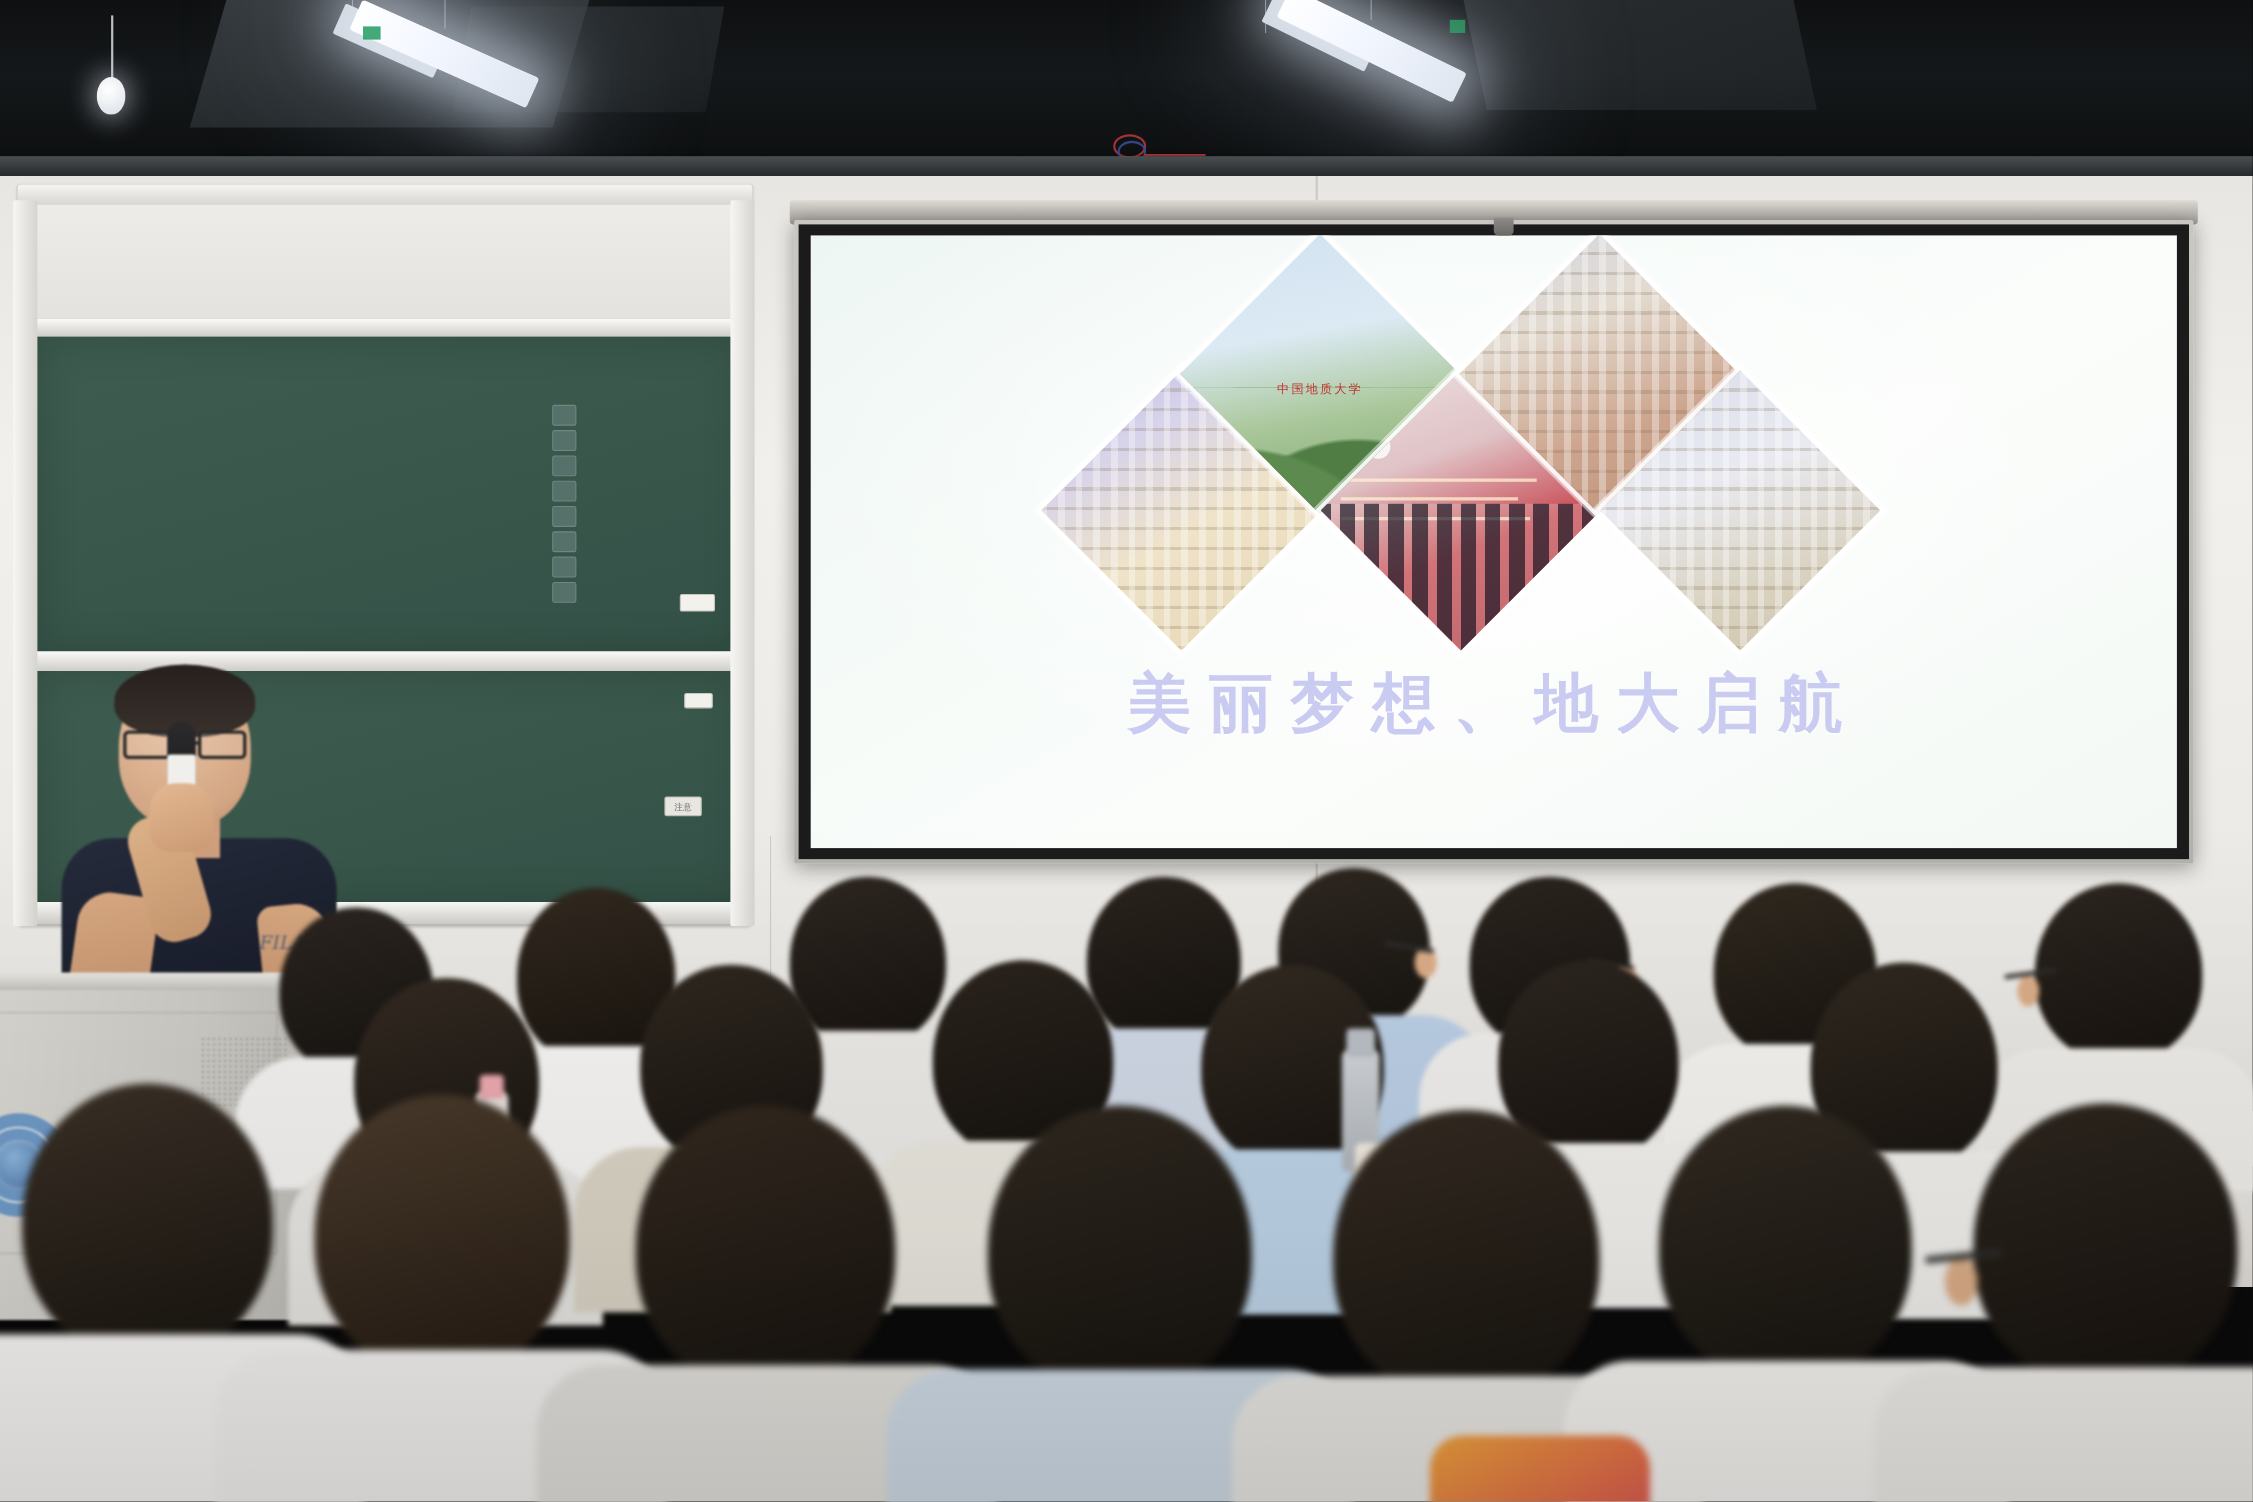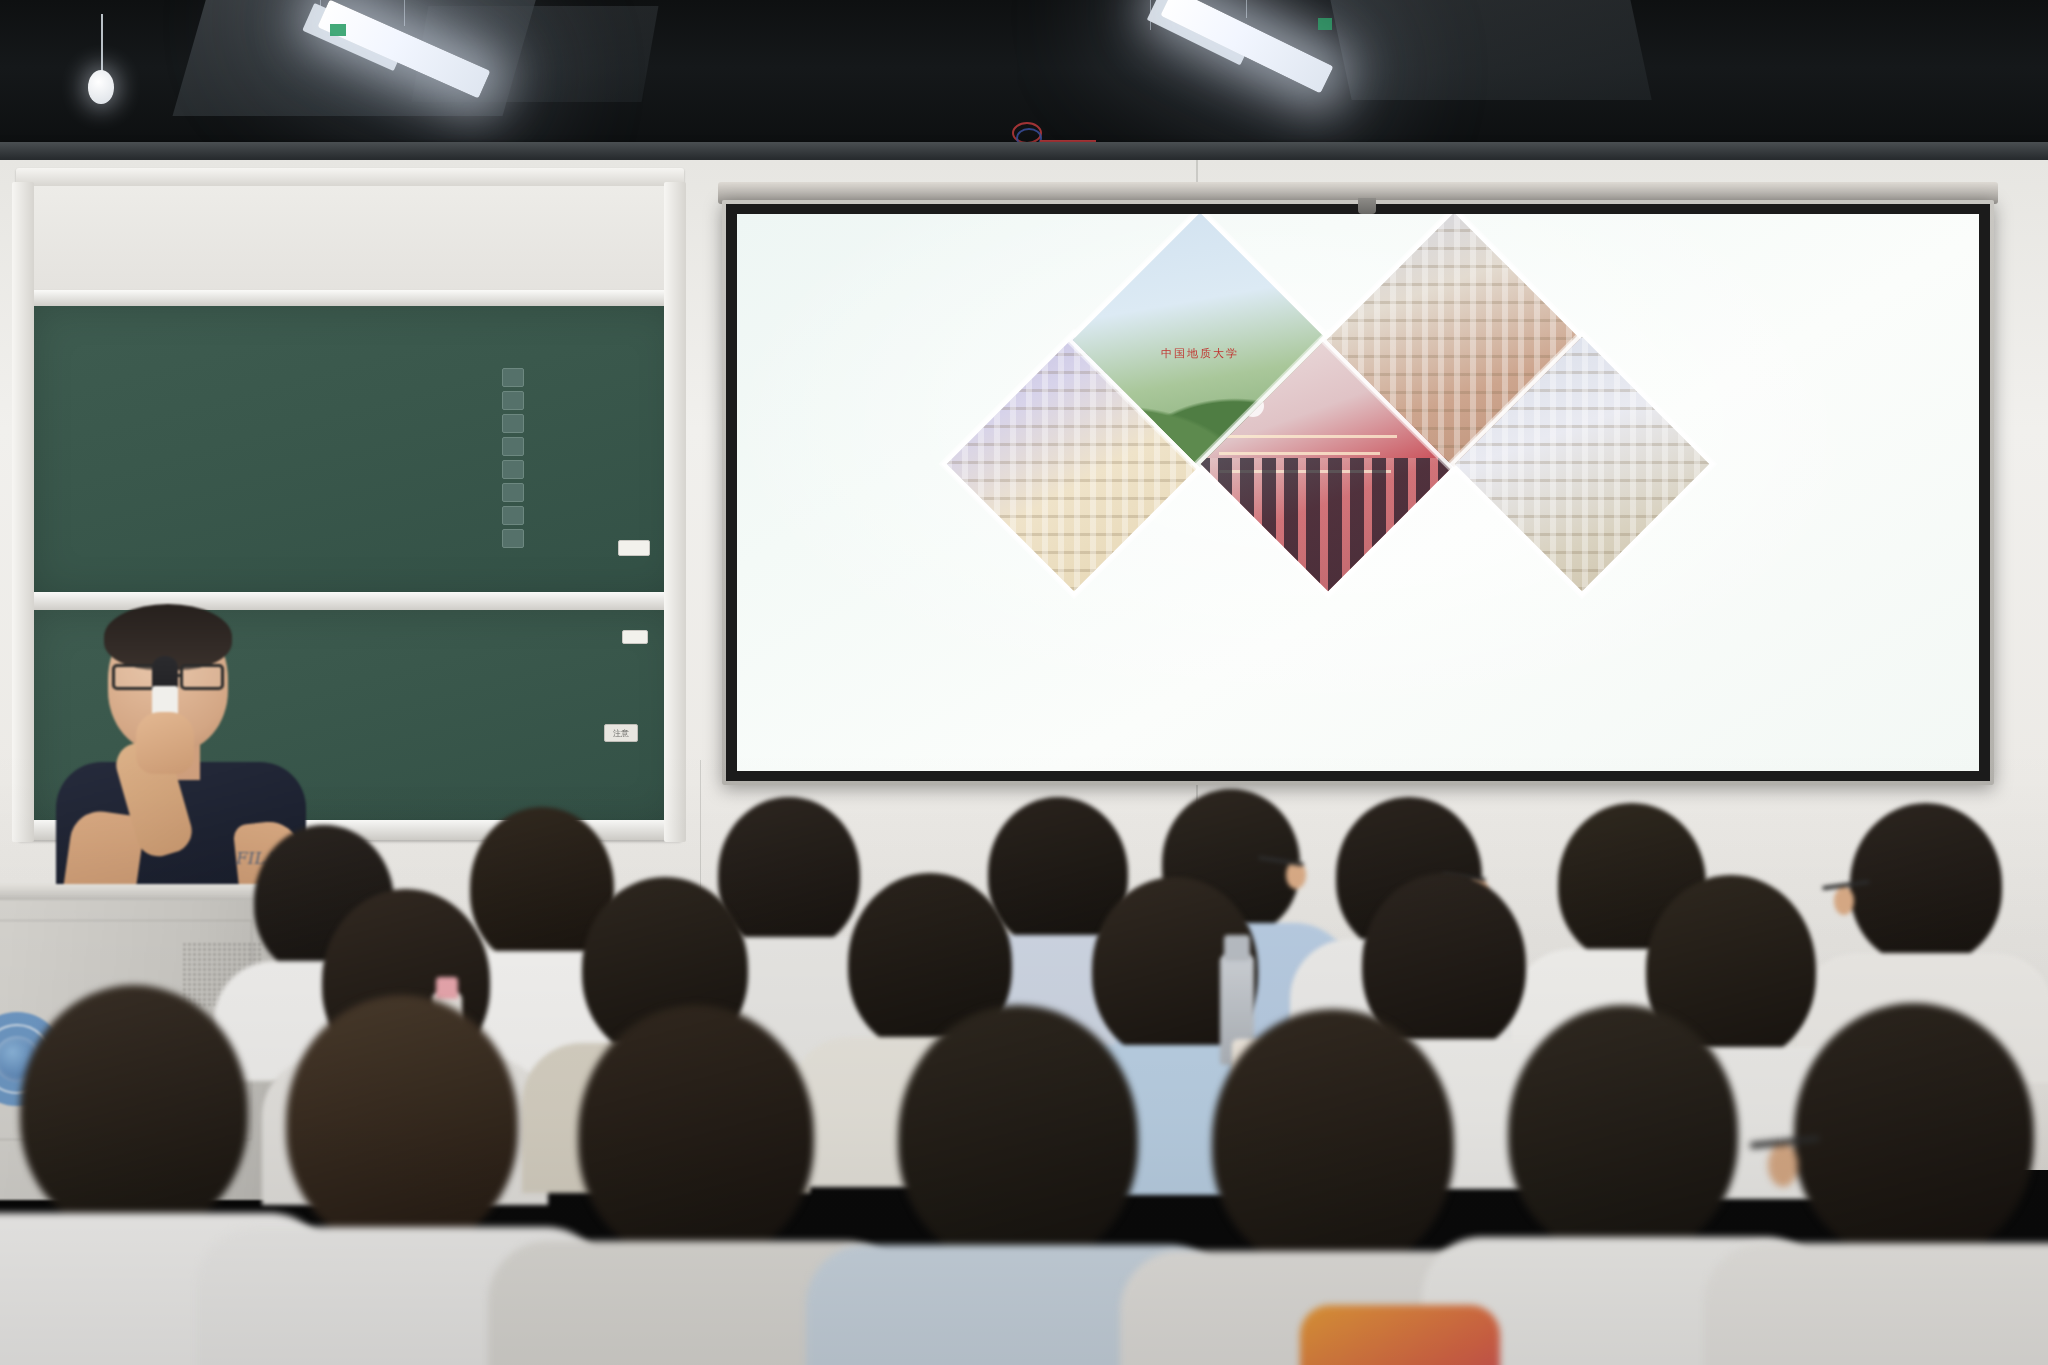--- a/index.html
+++ b/index.html
@@ -300,20 +300,21 @@
             </div>
           </div>
 
           <div class="dia" style="left:510px;top:96px;">
             <div class="inner ph-modern">
               <div class="ph-windows"></div>
             </div>
           </div>
         </div>
 
+        <div class="slide-title">美丽梦想、地大启航</div>
       </div>
     </div>
     <div class="screen-top-clip"></div>
   </div>
 
   <div class="speaker blur-s">
     <div class="sp-torso"></div>
     <div class="sp-arm-l"></div>
     <div class="sp-arm-r"></div>
     <div class="sp-logo">FILA</div>

